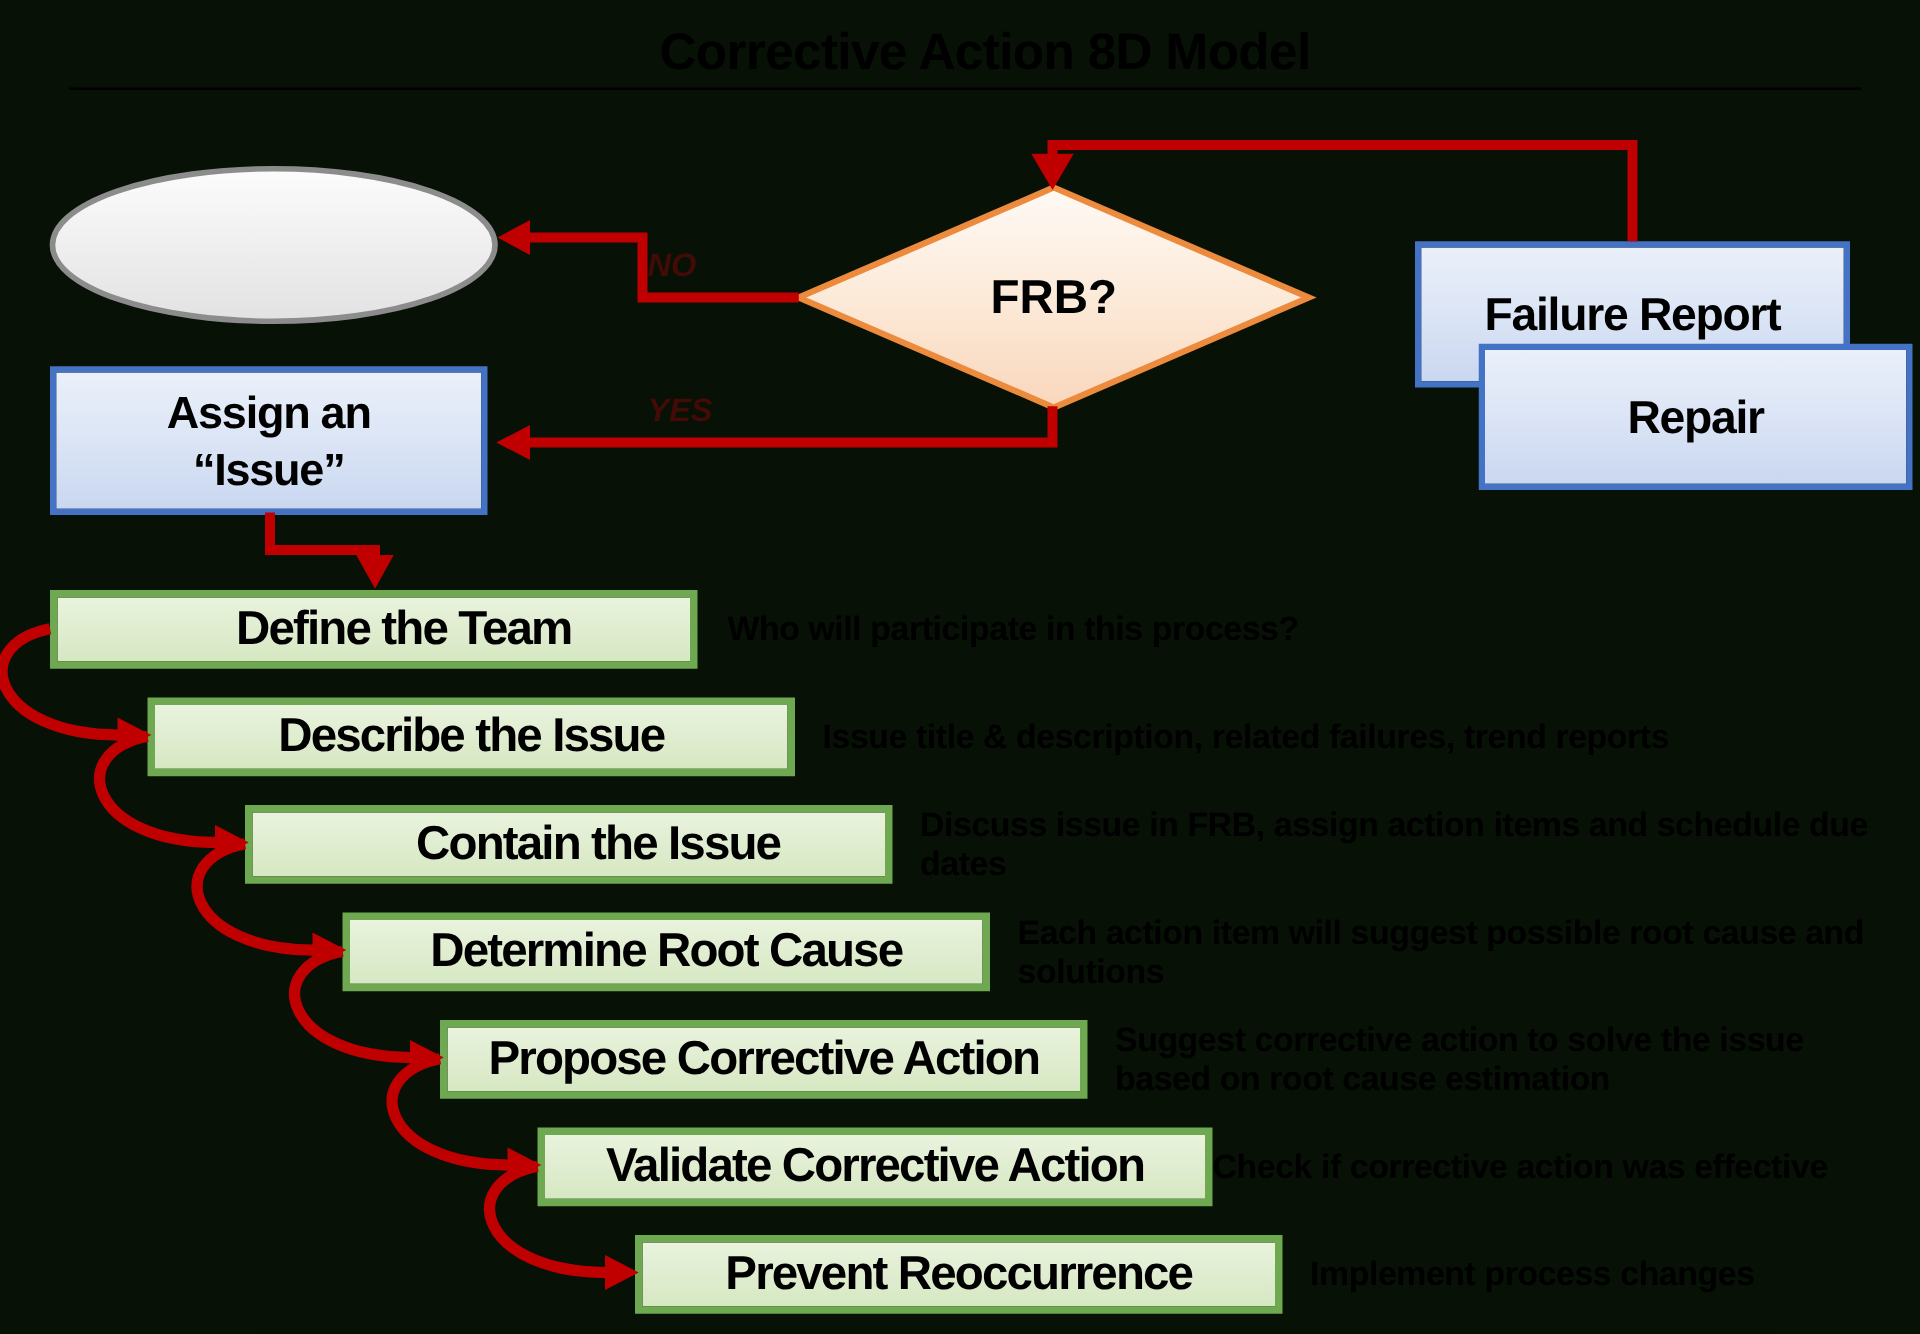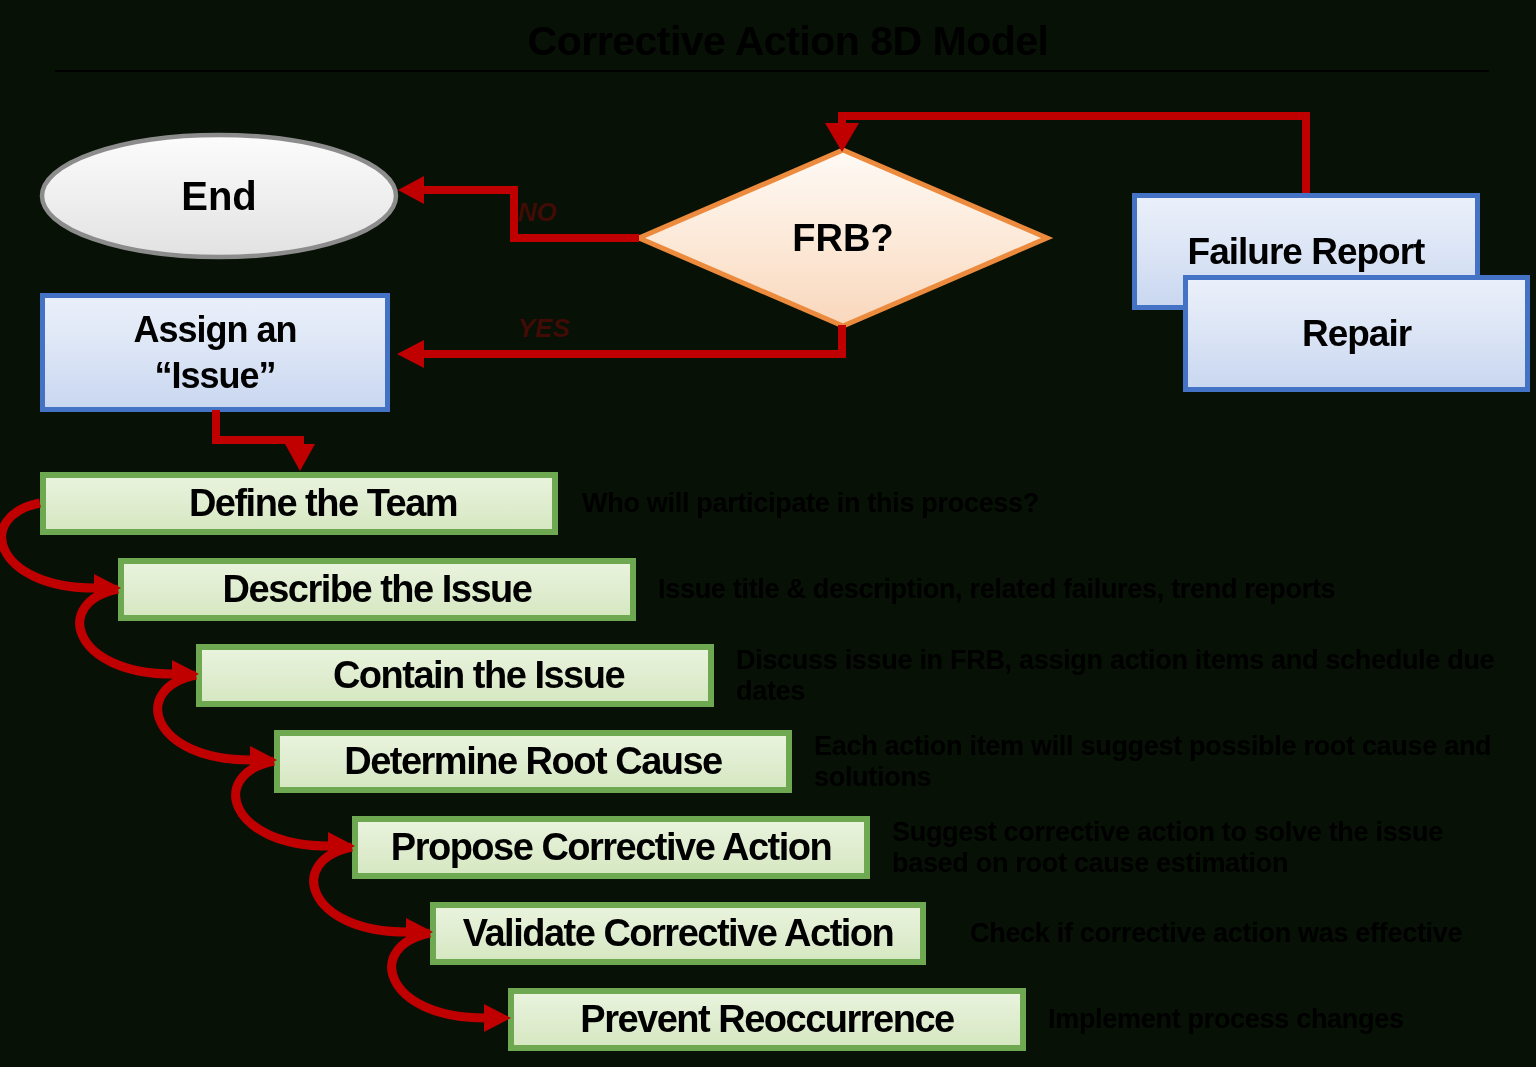--- a/index.html
+++ b/index.html
@@ -59,41 +59,40 @@
           <stop offset="1" stop-color="#F9D7BC"></stop>
       </linearGradient>
     </defs>
     <ellipse cx="219" cy="196" rx="177" ry="61" fill="url(#gEnd)" stroke="#8C8C8C" stroke-width="4.5"></ellipse>
     <polygon points="843,150 1047,238 843,326 639,238" fill="url(#gDia)" stroke="#EC8B3E" stroke-width="5"></polygon>
   </svg>
 
   <div class="title">Corrective Action 8D Model</div>
   <div class="title-line"></div>
 
-  <div class="shape-label" style="left:119px; top:166px; width:200px; height:60px; font-size:40px;">End</div>
   <div class="shape-label" style="left:743px; top:208px; width:200px; height:60px; font-size:38px;">FRB?</div>
 
   <div class="node blue-box" style="left:1132px; top:193px; width:348px; height:117px;">Failure Report</div>
   <div class="node blue-box" style="left:1183px; top:275px; width:347px; height:117px;">Repair</div>
   <div class="node blue-box two-line" style="left:40px; top:293px; width:350px; height:119px; font-size:36px;">
     <div>
       <div>Assign an</div>
       <div>“Issue”</div>
     </div>
   </div>
 
   <div class="edge-label" style="left:518px; top:197px;">NO</div>
   <div class="edge-label" style="left:518px; top:313px;">YES</div>
 
   <div class="node green-box" style="left:40px;  top:472px; width:518px; height:63px;padding-left:48px;">Define the Team</div>
   <div class="node green-box" style="left:118px; top:558px; width:518px; height:63px;">Describe the Issue</div>
   <div class="node green-box" style="left:196px; top:644px; width:518px; height:63px;padding-left:47px;">Contain the Issue</div>
   <div class="node green-box" style="left:274px; top:730px; width:518px; height:63px;">Determine Root Cause</div>
   <div class="node green-box" style="left:352px; top:816px; width:518px; height:63px;">Propose Corrective Action</div>
-  <div class="node green-box" style="left:430px; top:902px; width:496px; height:63px;">Validate Corrective Action</div>
+  <div class="node green-box" style="left:430px; top:902px; width:540px; height:63px;">Validate Corrective Action</div>
   <div class="node green-box" style="left:508px; top:988px; width:518px; height:63px;">Prevent Reoccurrence</div>
 
   <div class="desc" style="left:582px;  top:472px; width:600px; height:63px;">Who will participate in this process?</div>
   <div class="desc" style="left:658px;  top:558px; width:830px; height:63px;">Issue title &amp; description, related failures, trend reports</div>
   <div class="desc" style="left:736px;  top:644px; width:792px; height:63px;">Discuss issue in FRB, assign action items and schedule due dates</div>
   <div class="desc" style="left:814px;  top:730px; width:706px; height:63px;">Each action item will suggest possible root cause and solutions</div>
   <div class="desc" style="left:892px;  top:816px; width:600px; height:63px;">Suggest corrective action to solve the issue based on root cause estimation</div>
   <div class="desc" style="left:970px;  top:902px; width:556px; height:63px;">Check if corrective action was effective</div>
   <div class="desc" style="left:1048px; top:988px; width:470px; height:63px;">Implement process changes</div>
 

